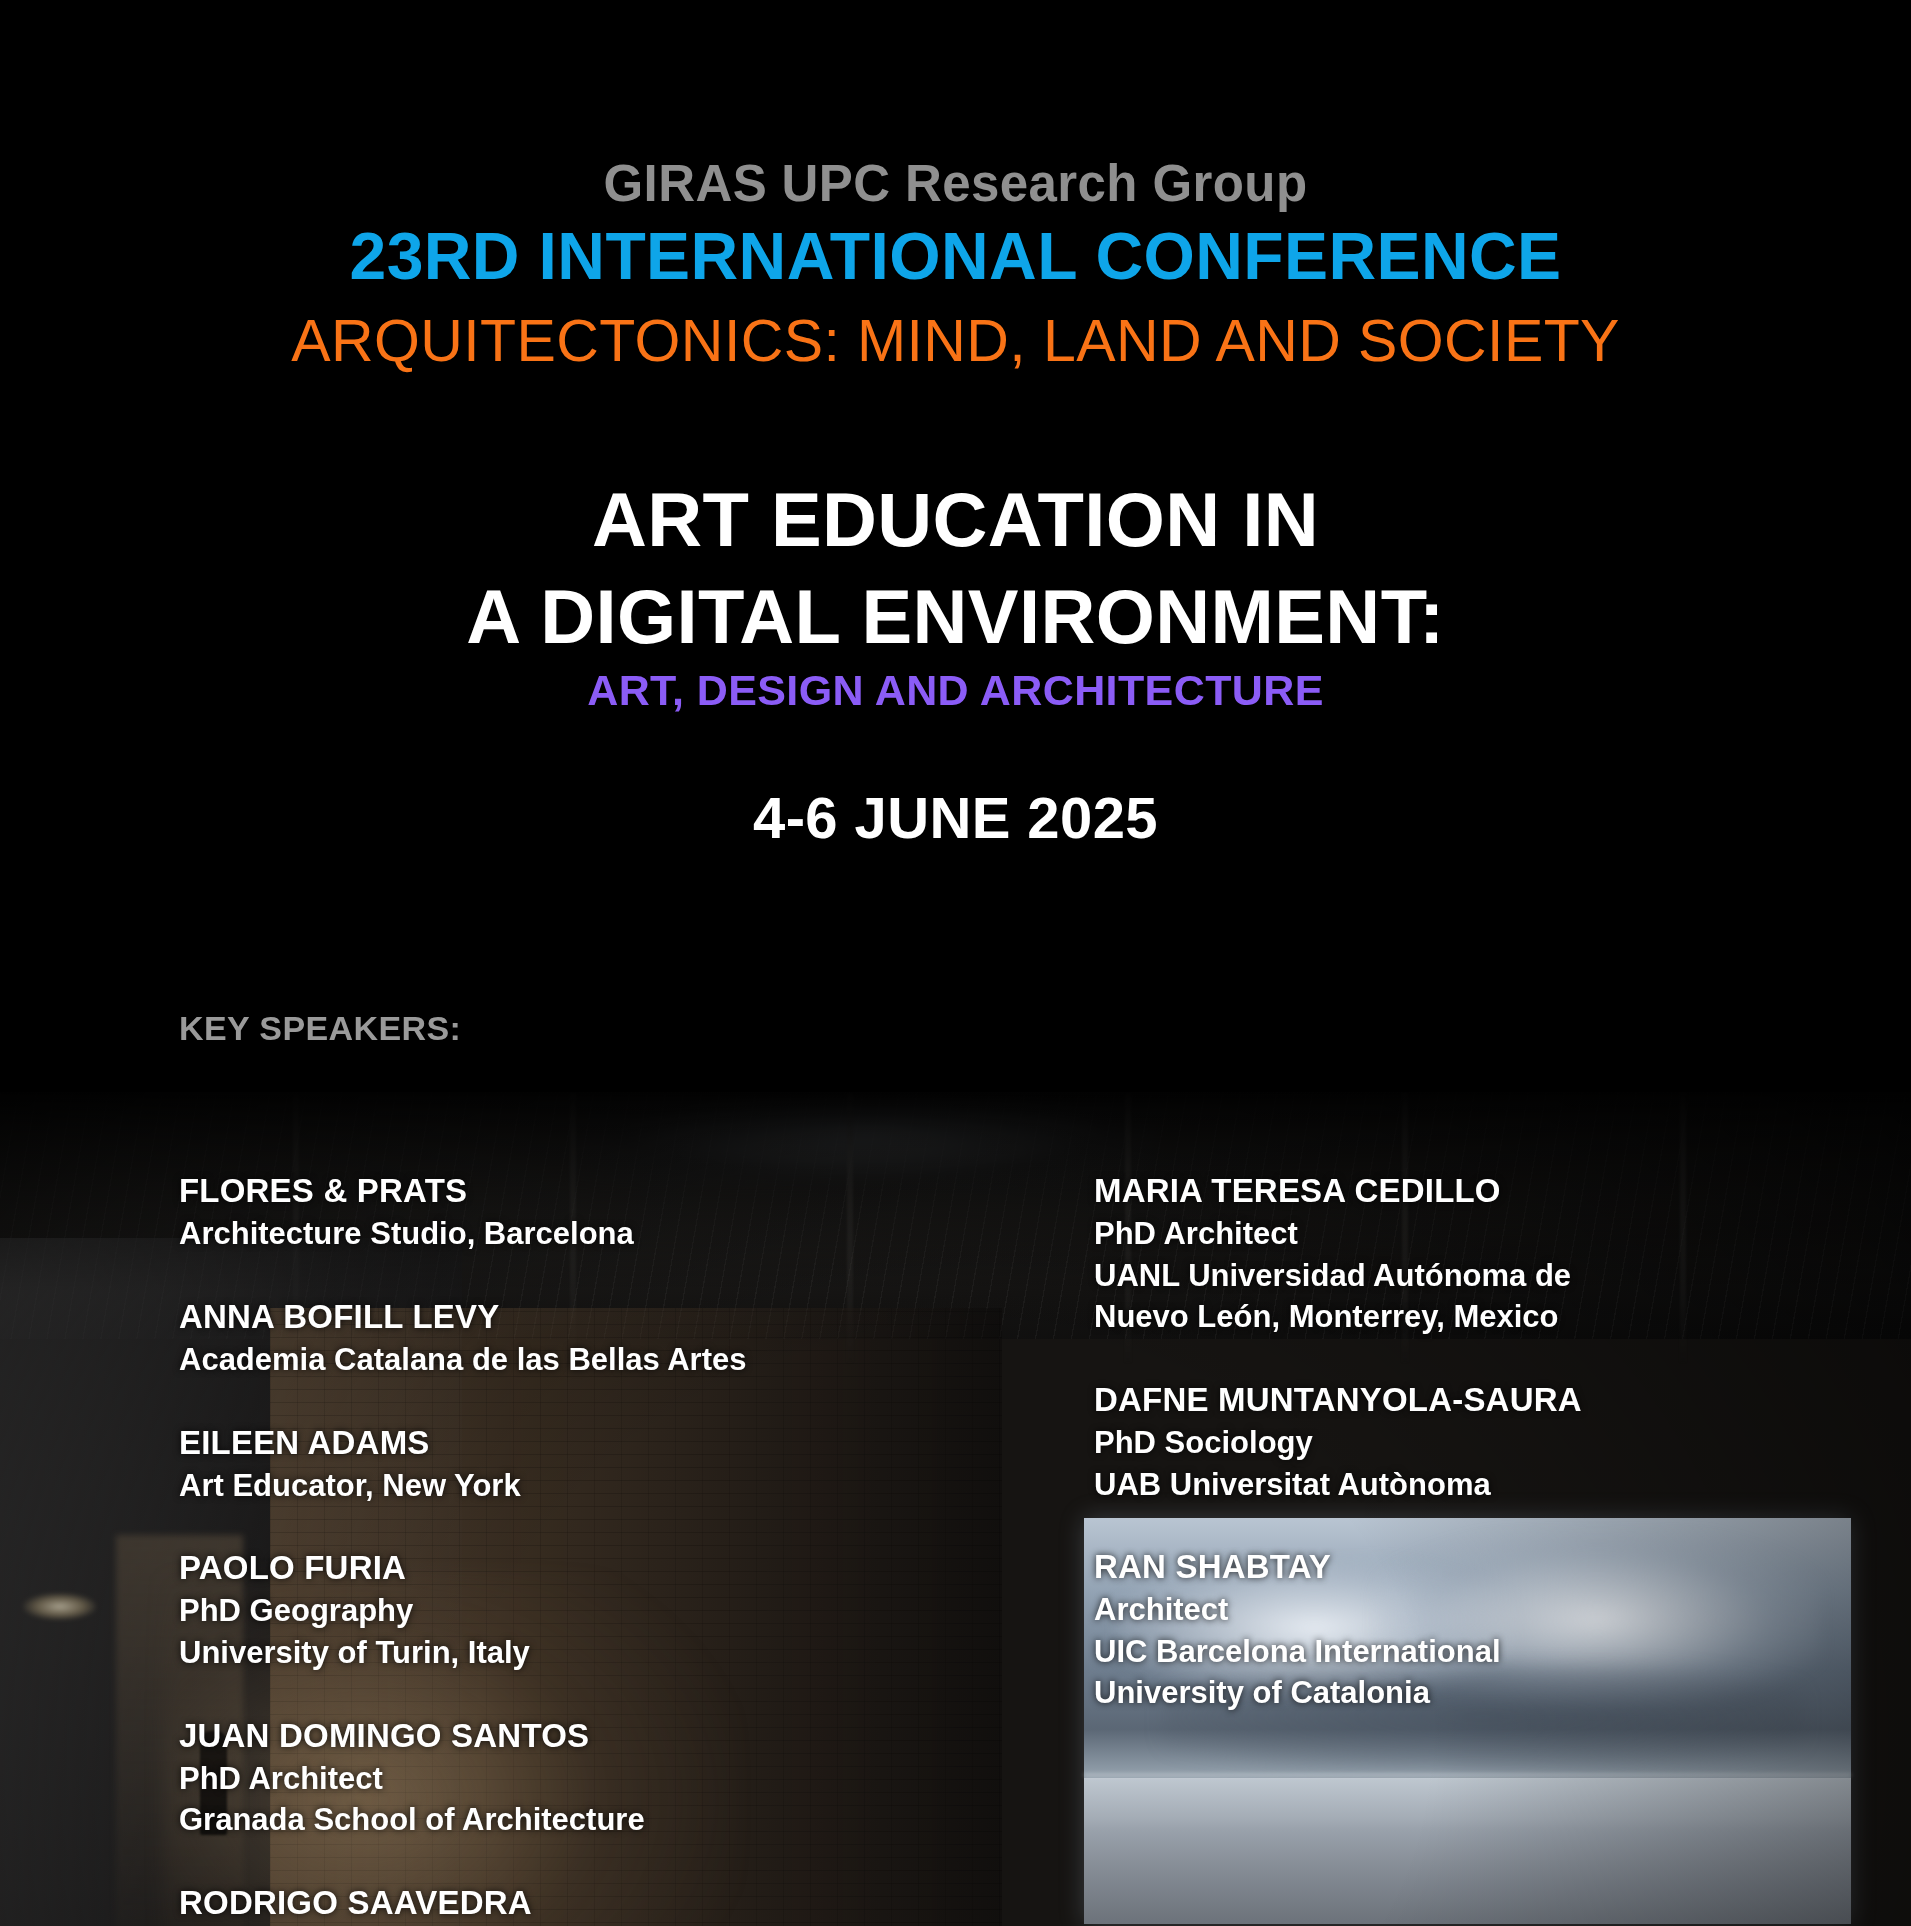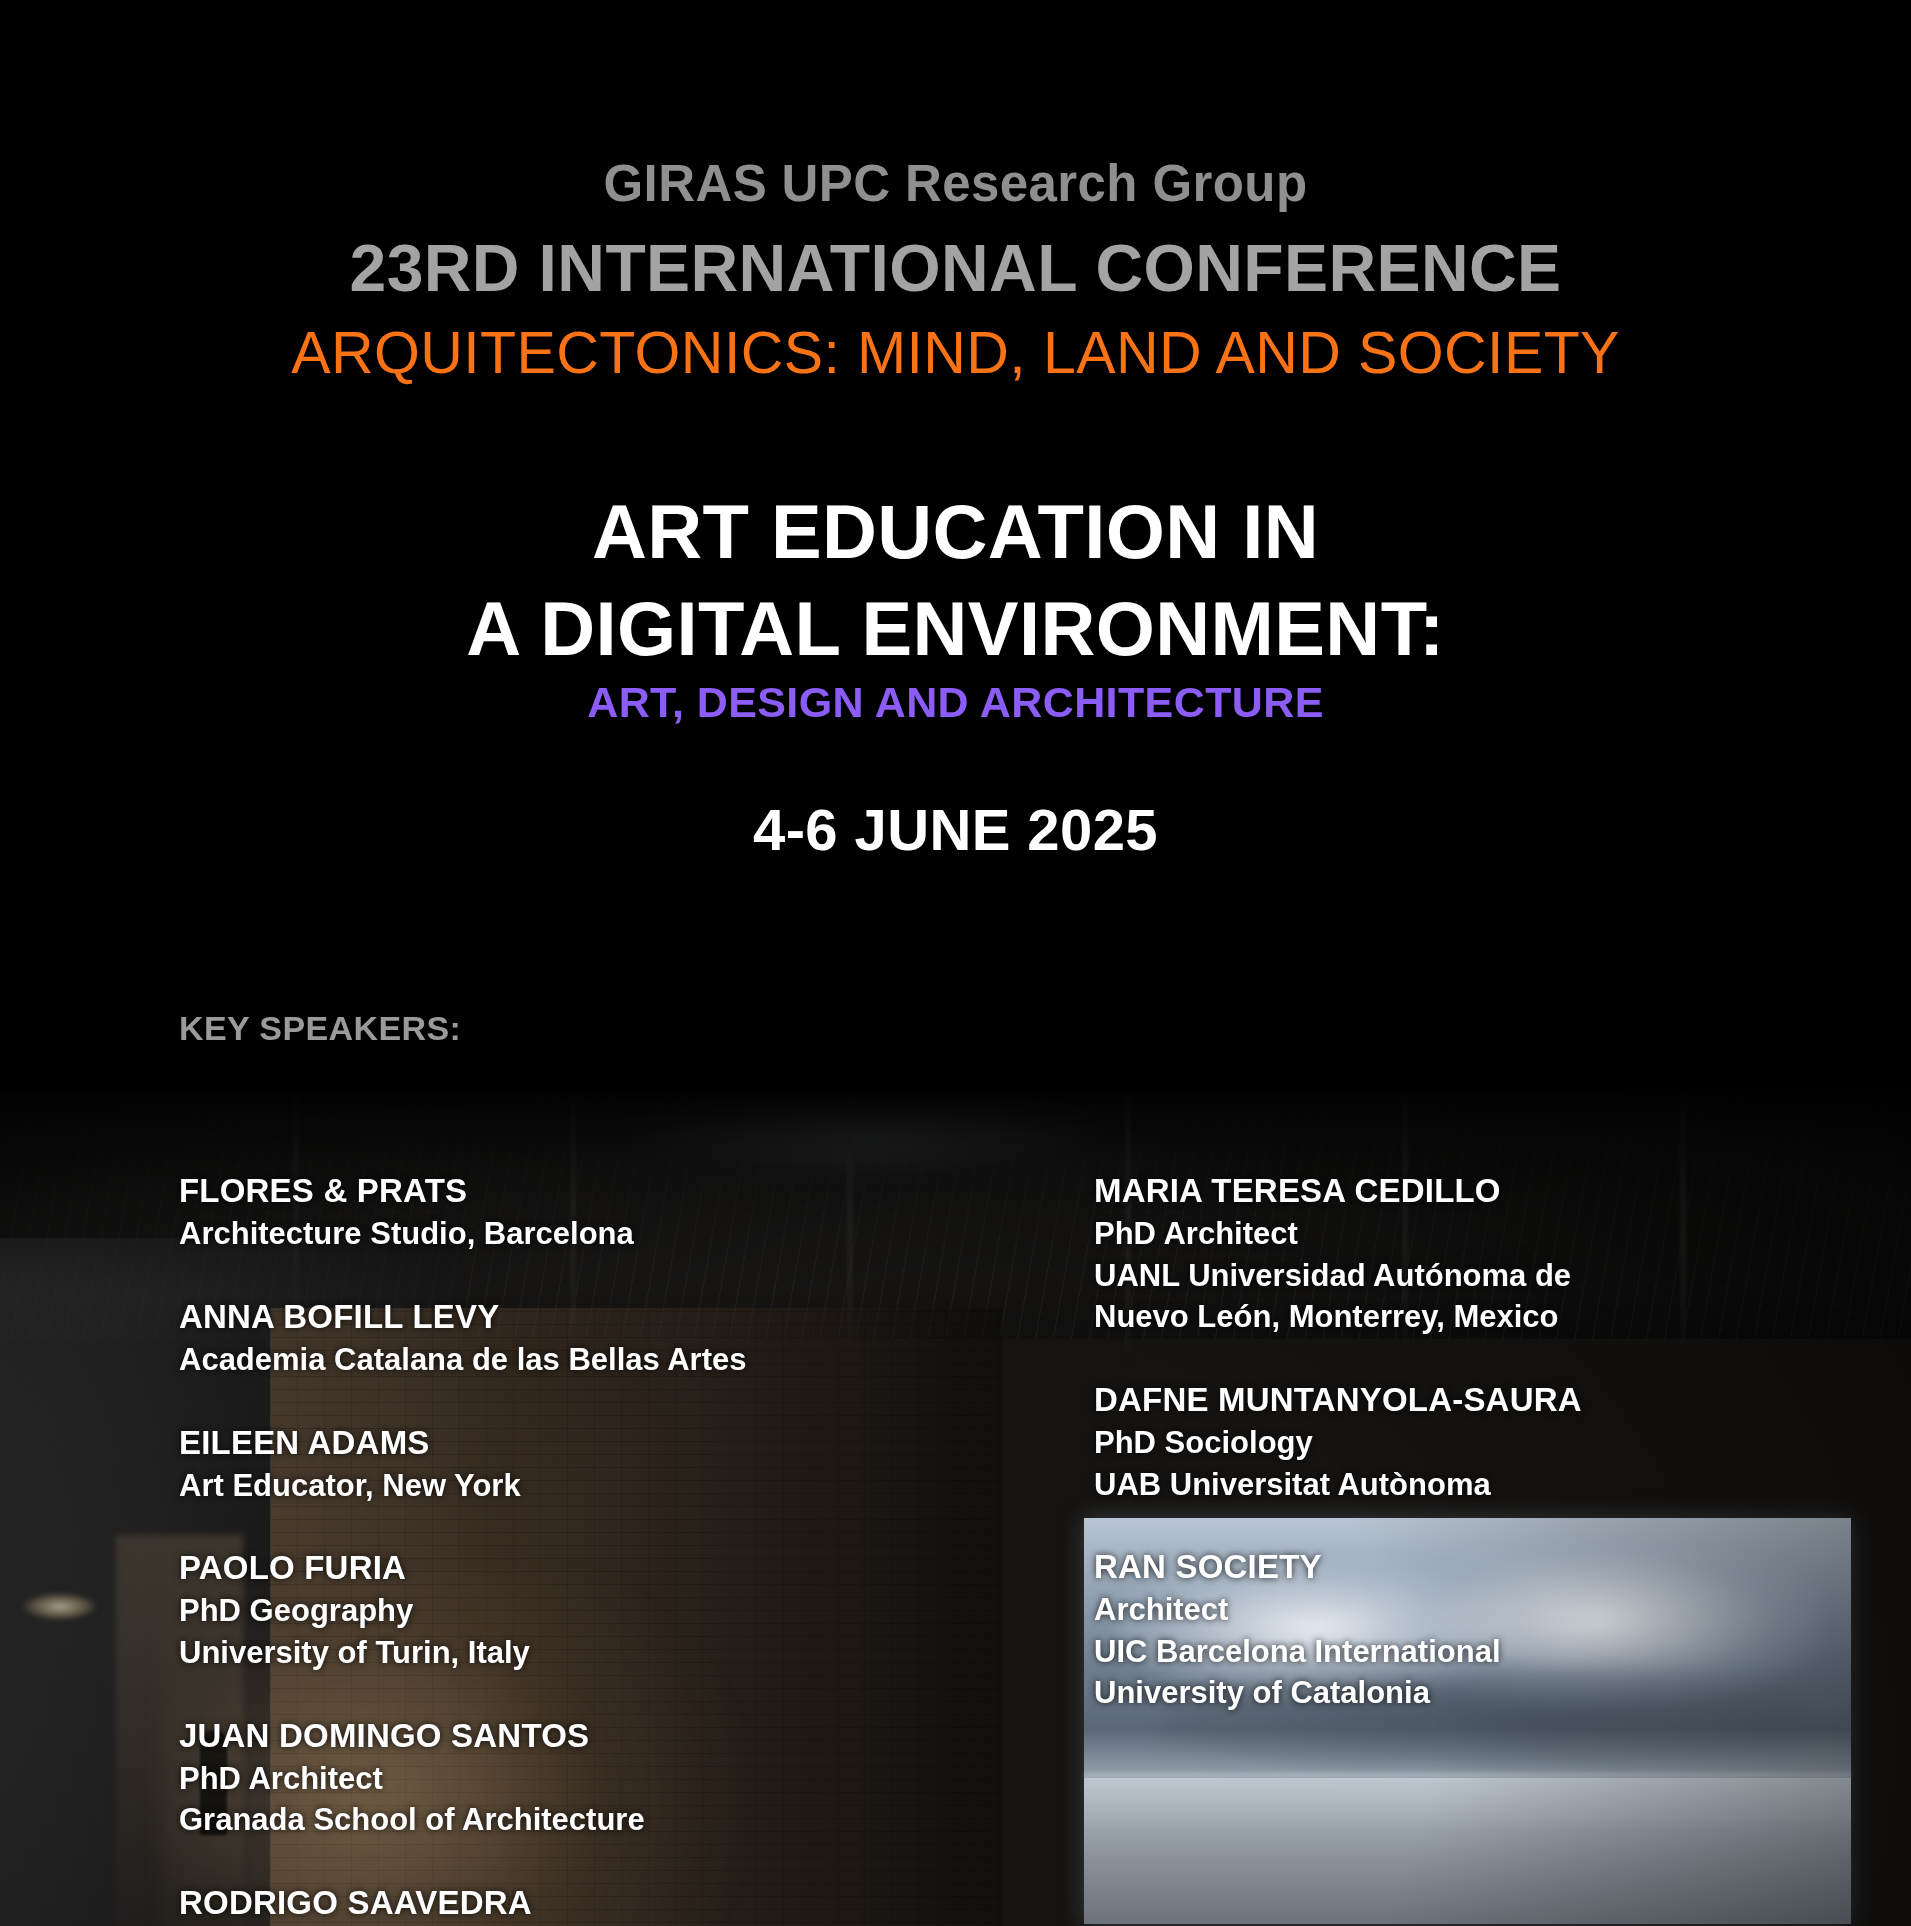--- a/index.html
+++ b/index.html
@@ -147,24 +147,24 @@
     z-index: 5;
   }
   .group-line {
     color: #8f8f8f;
     font-size: 51px;
     font-weight: bold;
     letter-spacing: 0.4px;
     margin-top: 138px;
   }
   .conf-line1 {
-    color: #a3a3a3;
+    color: #0ea5e9;
     font-size: 66px;
     font-weight: bold;
-    margin-top: 17px;
+    margin-top: 5px;
     letter-spacing: 0.4px;
   }
   .conf-line2 {
     color: #f97316;
     font-size: 59px;
     font-weight: normal;
     margin-top: 13px;
     letter-spacing: 0.4px;
   }
   .title {
@@ -315,21 +315,21 @@
       <div class="detail">Nuevo León, Monterrey, Mexico</div>
     </div>
 
     <div class="speaker" style="margin-top:33px;">
       <div class="name">DAFNE MUNTANYOLA-SAURA</div>
       <div class="detail">PhD Sociology</div>
       <div class="detail">UAB Universitat Autònoma</div>
     </div>
 
     <div class="speaker" style="margin-top:33px;">
-      <div class="name">RAN SOCIETY</div>
+      <div class="name">RAN SHABTAY</div>
       <div class="detail">Architect</div>
       <div class="detail">UIC Barcelona International</div>
       <div class="detail">University of Catalonia</div>
     </div>
 
   </div>
 
 </div>
 
 

